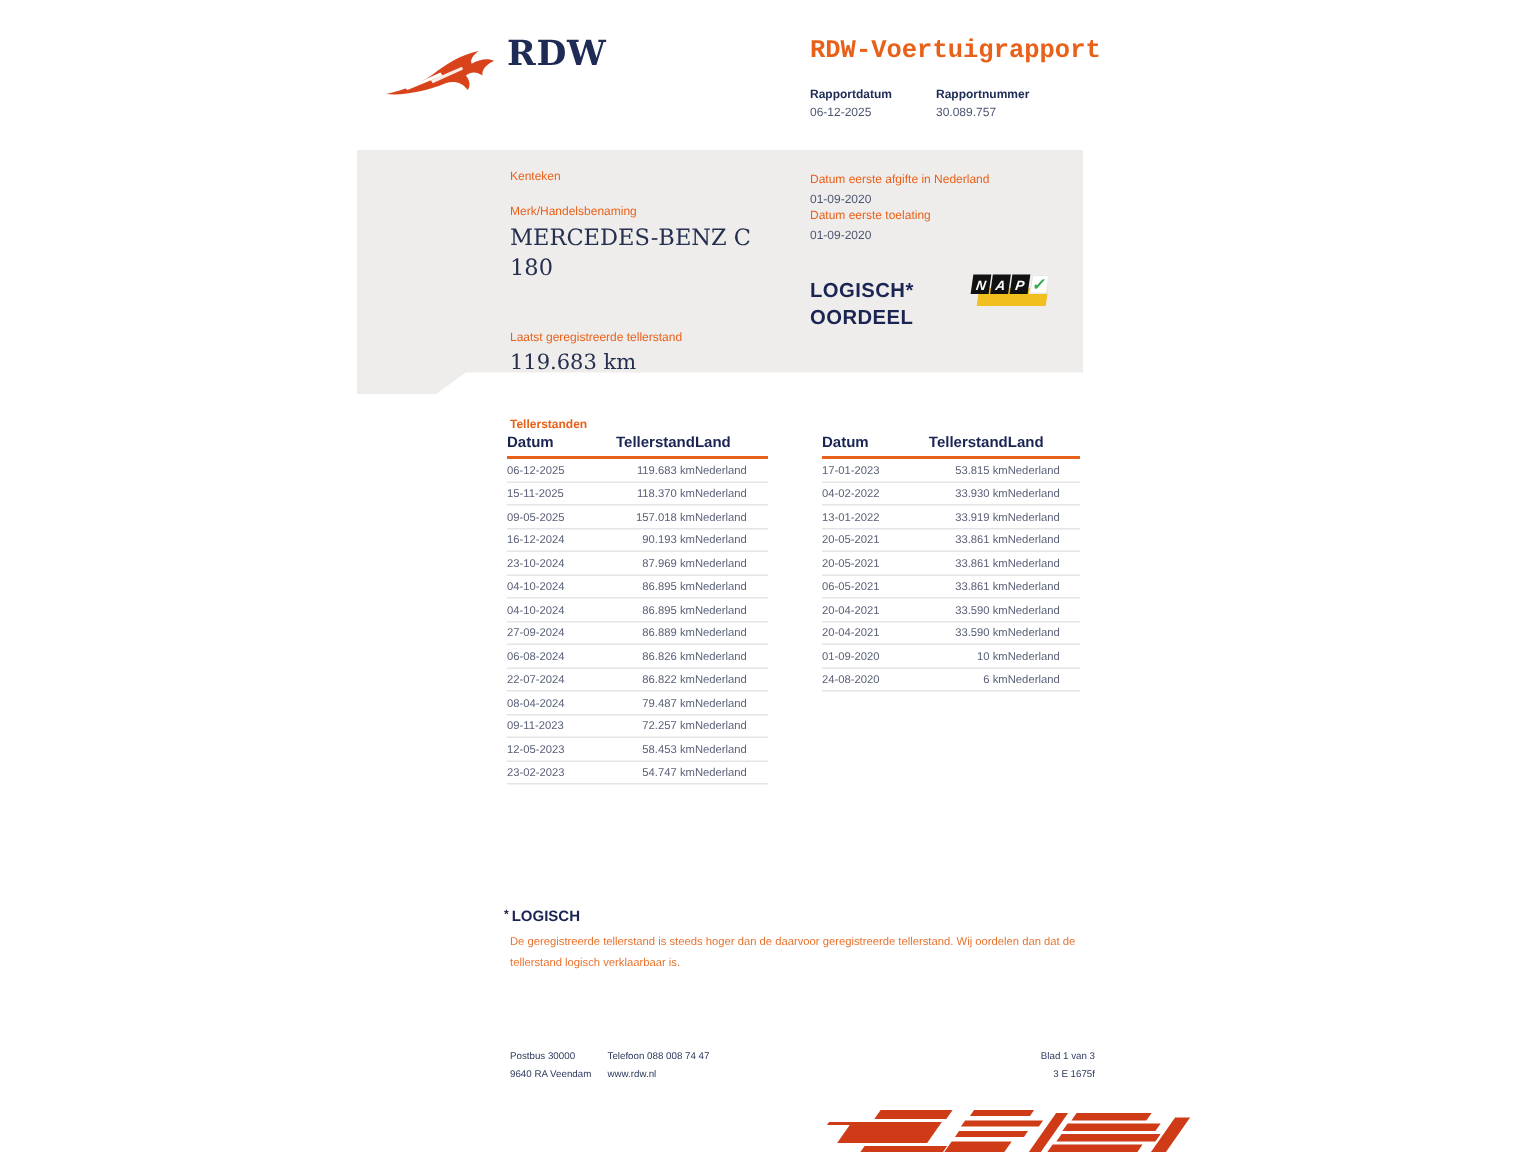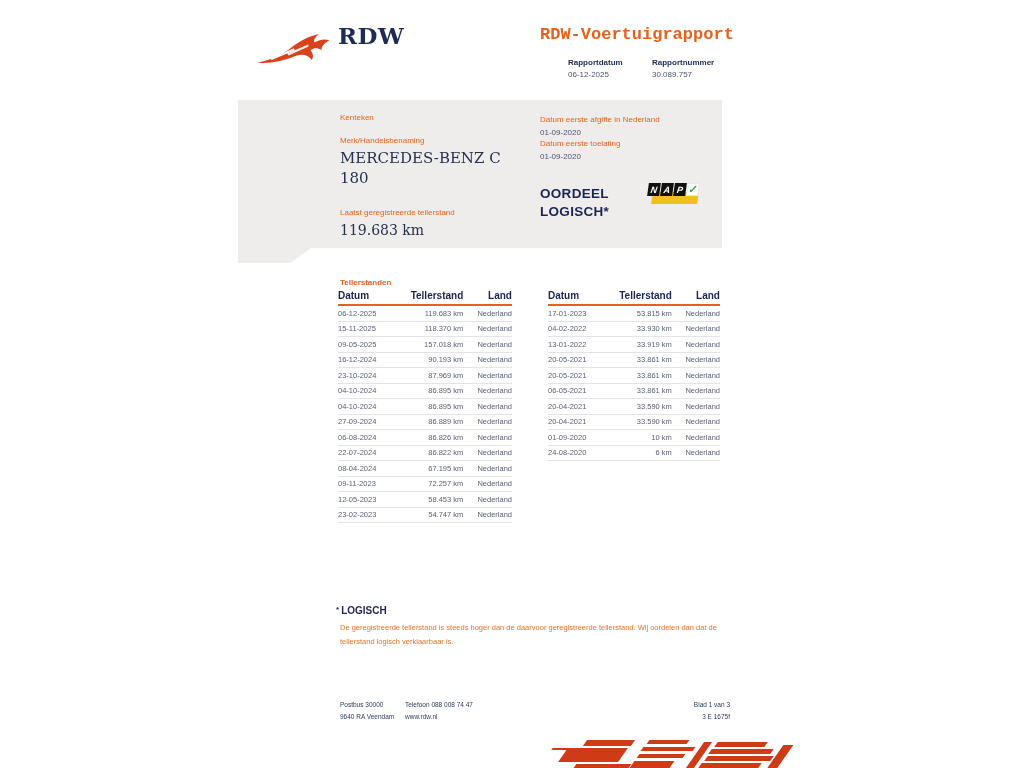--- a/index.html
+++ b/index.html
@@ -11,37 +11,37 @@
   }
 
   
   .logo-svg{position:absolute;left:256px;top:27px;width:78px;height:44px;}
   .wordmark{position:absolute;left:338px;top:22px;font-family:"DejaVu Serif",serif;
     font-size:23px;font-weight:600;color:#1d2b55;letter-spacing:.5px;}
   .report-title{position:absolute;left:540px;top:25px;font-family:Liberation Mono, monospace;
     font-size:17px;font-weight:700;color:#e8611a;}
   .hdr-label{font-size:8px;font-weight:700;color:#1d2b55;}
   .hdr-value{font-size:8px;color:#4c5570;margin-top:3px;}
-  .hdr-pair{position:absolute;top:58px;margin-left:28px;}
+  .hdr-pair{position:absolute;top:58px;}
   .hdr-pair.date{left:540px;}
   .hdr-pair.number{left:624px;}
 
   
   .panel{
     position:absolute;left:238px;top:100px;width:484px;height:163px;
     background:#efedec;
     clip-path:polygon(0 0,100% 0,100% 91%,15% 91%,10.8% 100%,0 100%);
   }
   .panel-col-left{position:absolute;left:102px;top:0;width:200px;}
   .panel-col-right{position:absolute;left:302px;top:0;width:180px;}
   .fld-label{font-size:8px;font-weight:400;color:#e8611a;line-height:10px;}
   .fld-value{font-family:"DejaVu Serif",serif;font-size:15px;color:#25304f;line-height:20px;}
   .fld-value.small{font-size:14px;}
   .fld-value.plain{font-family:"Liberation Sans",sans-serif;font-size:8px;color:#4c5570;line-height:11px;}
-  .mt13{margin-top:13px;} .mt2{margin-top:2px;} .mt18{margin-top:1px;} .mt20{margin-top:20px;} .mt23{margin-top:23px;}
+  .mt13{margin-top:13px;} .mt2{margin-top:2px;} .mt18{margin-top:1px;} .mt20{margin-top:32px;} .mt23{margin-top:23px;}
   .oordeel{font-size:13.5px;font-weight:700;color:#1b2553;line-height:18px;letter-spacing:.3px;}
 
   
   .nap{position:absolute;left:108px;top:83px;width:52px;height:24px;}
   .nap-shadow{position:absolute;left:4px;top:9px;width:46px;height:12px;background:#f2c01e;transform:skewX(-8deg);}
   .nap-boxes{position:absolute;left:0;top:0;display:flex;gap:1px;transform:skewX(-8deg);}
   .nap-box{width:12px;height:13px;background:#111111;color:#ffffff;font-size:9px;font-weight:700;
     font-style:italic;display:flex;align-items:center;justify-content:center;}
   .nap-box.check{background:#ffffff;color:#2faa4a;font-style:normal;font-size:11px;border:1px solid #e8e8e8;box-sizing:border-box;}
 
@@ -49,21 +49,21 @@
   .section-title{position:absolute;left:340px;top:278px;font-size:8px;font-weight:700;color:#e8611a;}
   .mtable{position:absolute;top:290px;}
   .mtable.left{left:338px;width:174px;}
   .mtable.right{left:548px;width:172px;}
   .thead{display:flex;border-bottom:2px solid #e8611a;padding-bottom:3px;}
   .thead span{font-size:10px;font-weight:700;color:#1b2553;}
   .trow{display:flex;border-bottom:1px solid #e3e3e8;align-items:center;height:14.5px;}
   .tcell{font-size:7.5px;color:#5a6178;}
   .c0{width:34%;text-align:left;}
   .c1{width:38%;text-align:right;}
-  .c2{width:28%;text-align:right;}
+  .c2{width:28%;text-align:left;}
 
   
   .footnote-title{position:absolute;left:336px;top:605px;font-size:10px;font-weight:700;color:#1b2553;}
   .footnote-title .star{font-size:8px;vertical-align:2px;margin-right:2px;}
   .footnote-text{position:absolute;left:340px;top:621px;width:392px;font-size:7.5px;color:#e8732e;line-height:14px;}
 
   
   .footer{position:absolute;left:340px;top:701px;width:390px;font-size:6.5px;color:#2c3a5e;}
   .footer .row{display:flex;margin-bottom:5px;}
   .footer .col1{width:65px;}
@@ -101,22 +101,22 @@
     <div class="fld-value mt2" style="max-width:175px;">MERCEDES-BENZ C 180</div>
     <div class="fld-label mt20">Laatst geregistreerde tellerstand</div>
     <div class="fld-value small mt2">119.683 km</div>
   </div>
   <div class="panel-col-right">
     <div class="fld-label" style="margin-top:15px;">Datum eerste afgifte in Nederland</div>
     <div class="fld-value plain mt2">01-09-2020</div>
     <div class="fld-label mt18">Datum eerste toelating</div>
     <div class="fld-value plain mt2">01-09-2020</div>
     <div class="oordeel mt23">
+      <div>LOGISCH*</div>
       <div>OORDEEL</div>
-      <div>LOGISCH*</div>
     </div>
     <div class="nap">
       <div class="nap-shadow"></div>
       <div class="nap-boxes">
         <div class="nap-box">N</div>
         <div class="nap-box">A</div>
         <div class="nap-box">P</div>
         <div class="nap-box check">✓</div>
       </div>
     </div>
@@ -177,21 +177,21 @@
         <span class="tcell c1">86.826 km</span>
         <span class="tcell c2">Nederland</span>
       </div>
       <div class="trow">
         <span class="tcell c0">22-07-2024</span>
         <span class="tcell c1">86.822 km</span>
         <span class="tcell c2">Nederland</span>
       </div>
       <div class="trow">
         <span class="tcell c0">08-04-2024</span>
-        <span class="tcell c1">67.195 km</span>
+        <span class="tcell c1">79.487 km</span>
         <span class="tcell c2">Nederland</span>
       </div>
       <div class="trow">
         <span class="tcell c0">09-11-2023</span>
         <span class="tcell c1">72.257 km</span>
         <span class="tcell c2">Nederland</span>
       </div>
       <div class="trow">
         <span class="tcell c0">12-05-2023</span>
         <span class="tcell c1">58.453 km</span>

